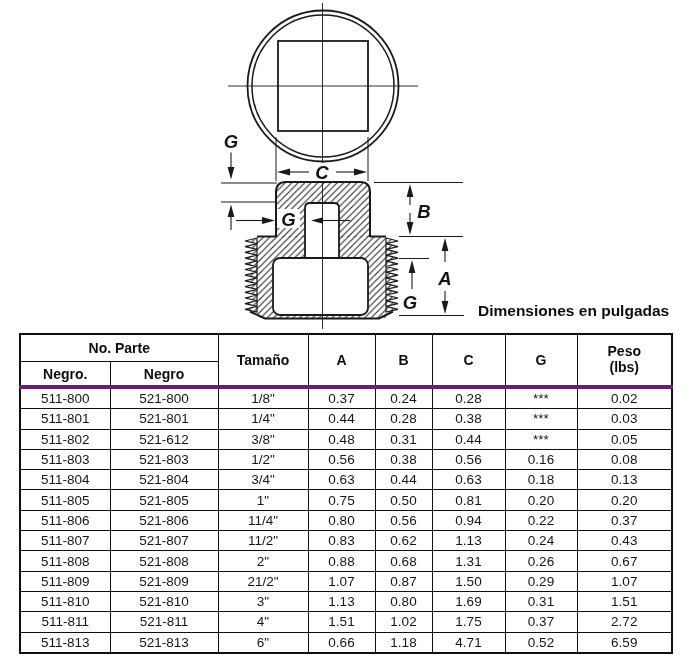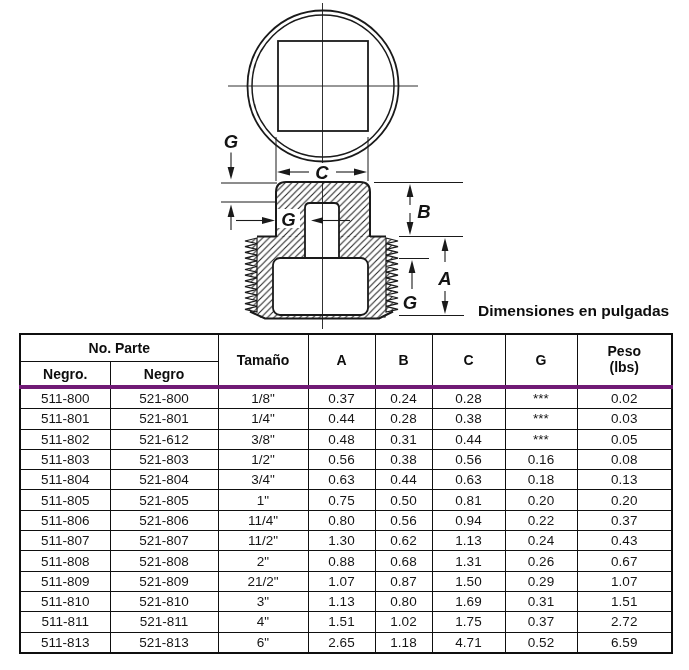--- a/index.html
+++ b/index.html
@@ -215,21 +215,21 @@
           <td>0.80</td>
           <td>0.56</td>
           <td>0.94</td>
           <td>0.22</td>
           <td>0.37</td>
         </tr>
         <tr>
           <td>511-807</td>
           <td>521-807</td>
           <td>11/2"</td>
-          <td>1.30</td>
+          <td>0.83</td>
           <td>0.62</td>
           <td>1.13</td>
           <td>0.24</td>
           <td>0.43</td>
         </tr>
         <tr>
           <td>511-808</td>
           <td>521-808</td>
           <td>2"</td>
           <td>0.88</td>
@@ -265,21 +265,21 @@
           <td>1.51</td>
           <td>1.02</td>
           <td>1.75</td>
           <td>0.37</td>
           <td>2.72</td>
         </tr>
         <tr>
           <td>511-813</td>
           <td>521-813</td>
           <td>6"</td>
-          <td>2.65</td>
+          <td>0.66</td>
           <td>1.18</td>
           <td>4.71</td>
           <td>0.52</td>
           <td>6.59</td>
         </tr>
       </tbody>
   </table>
 
 </div>
 

